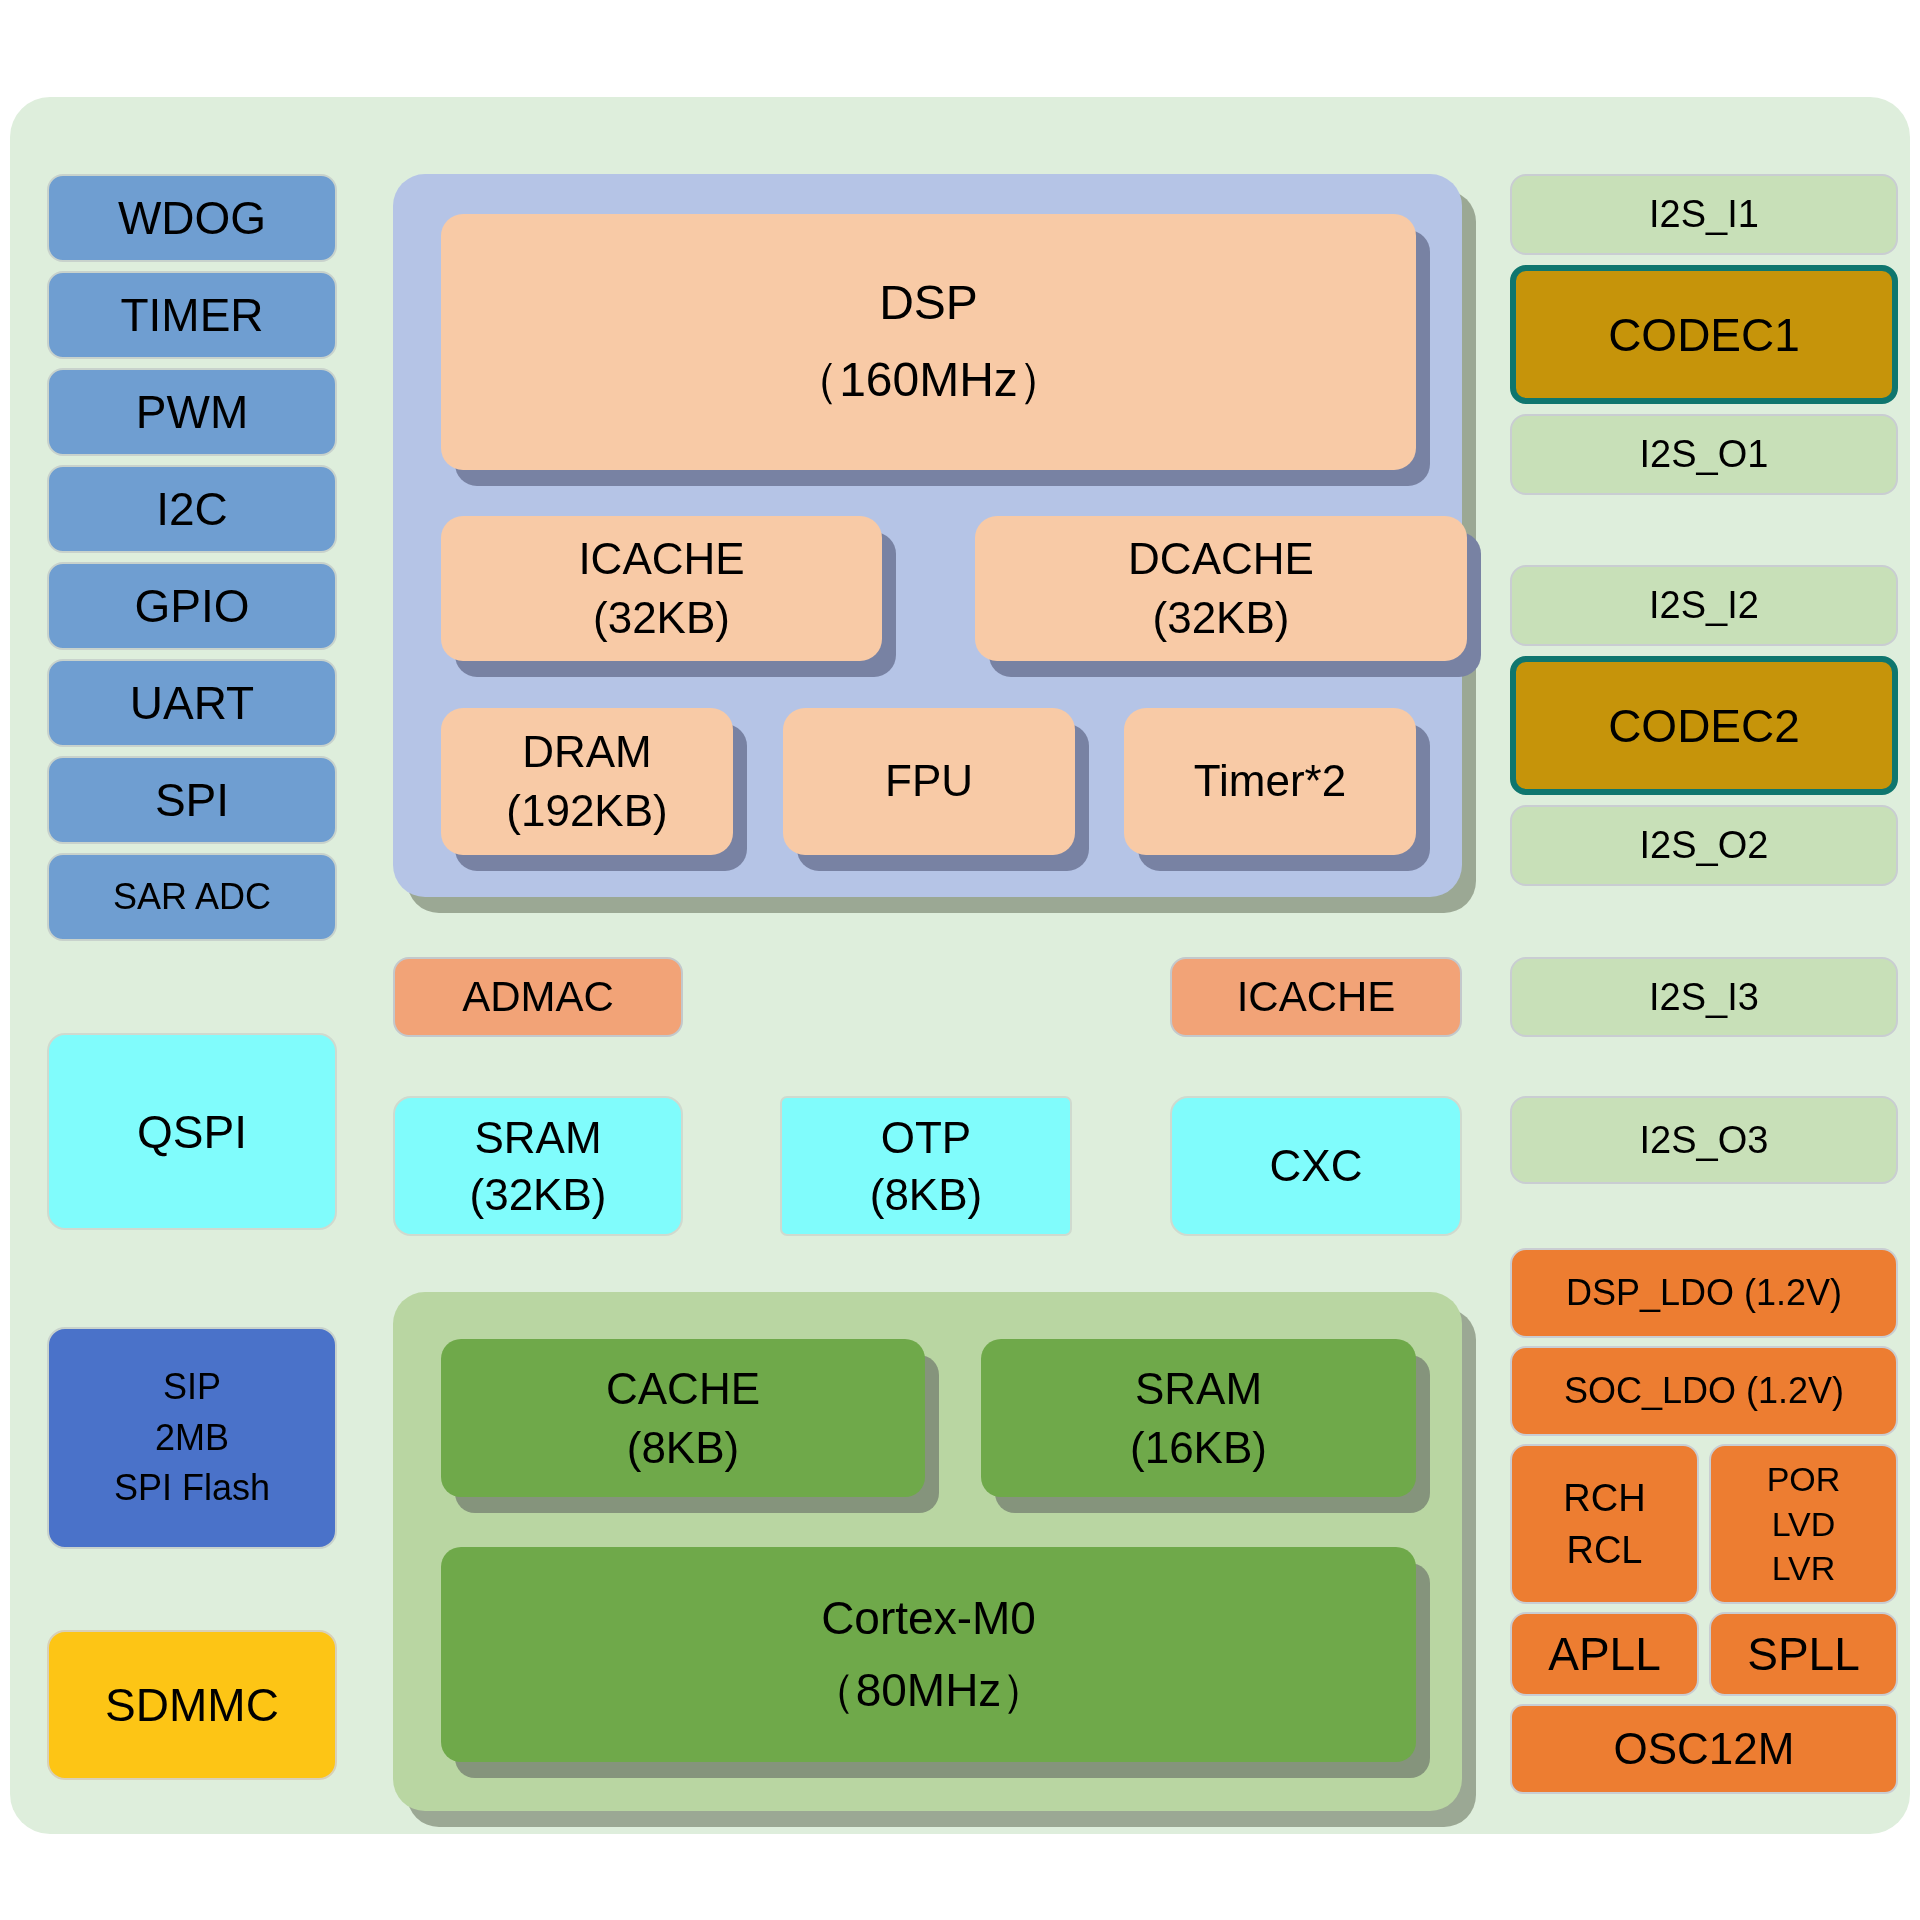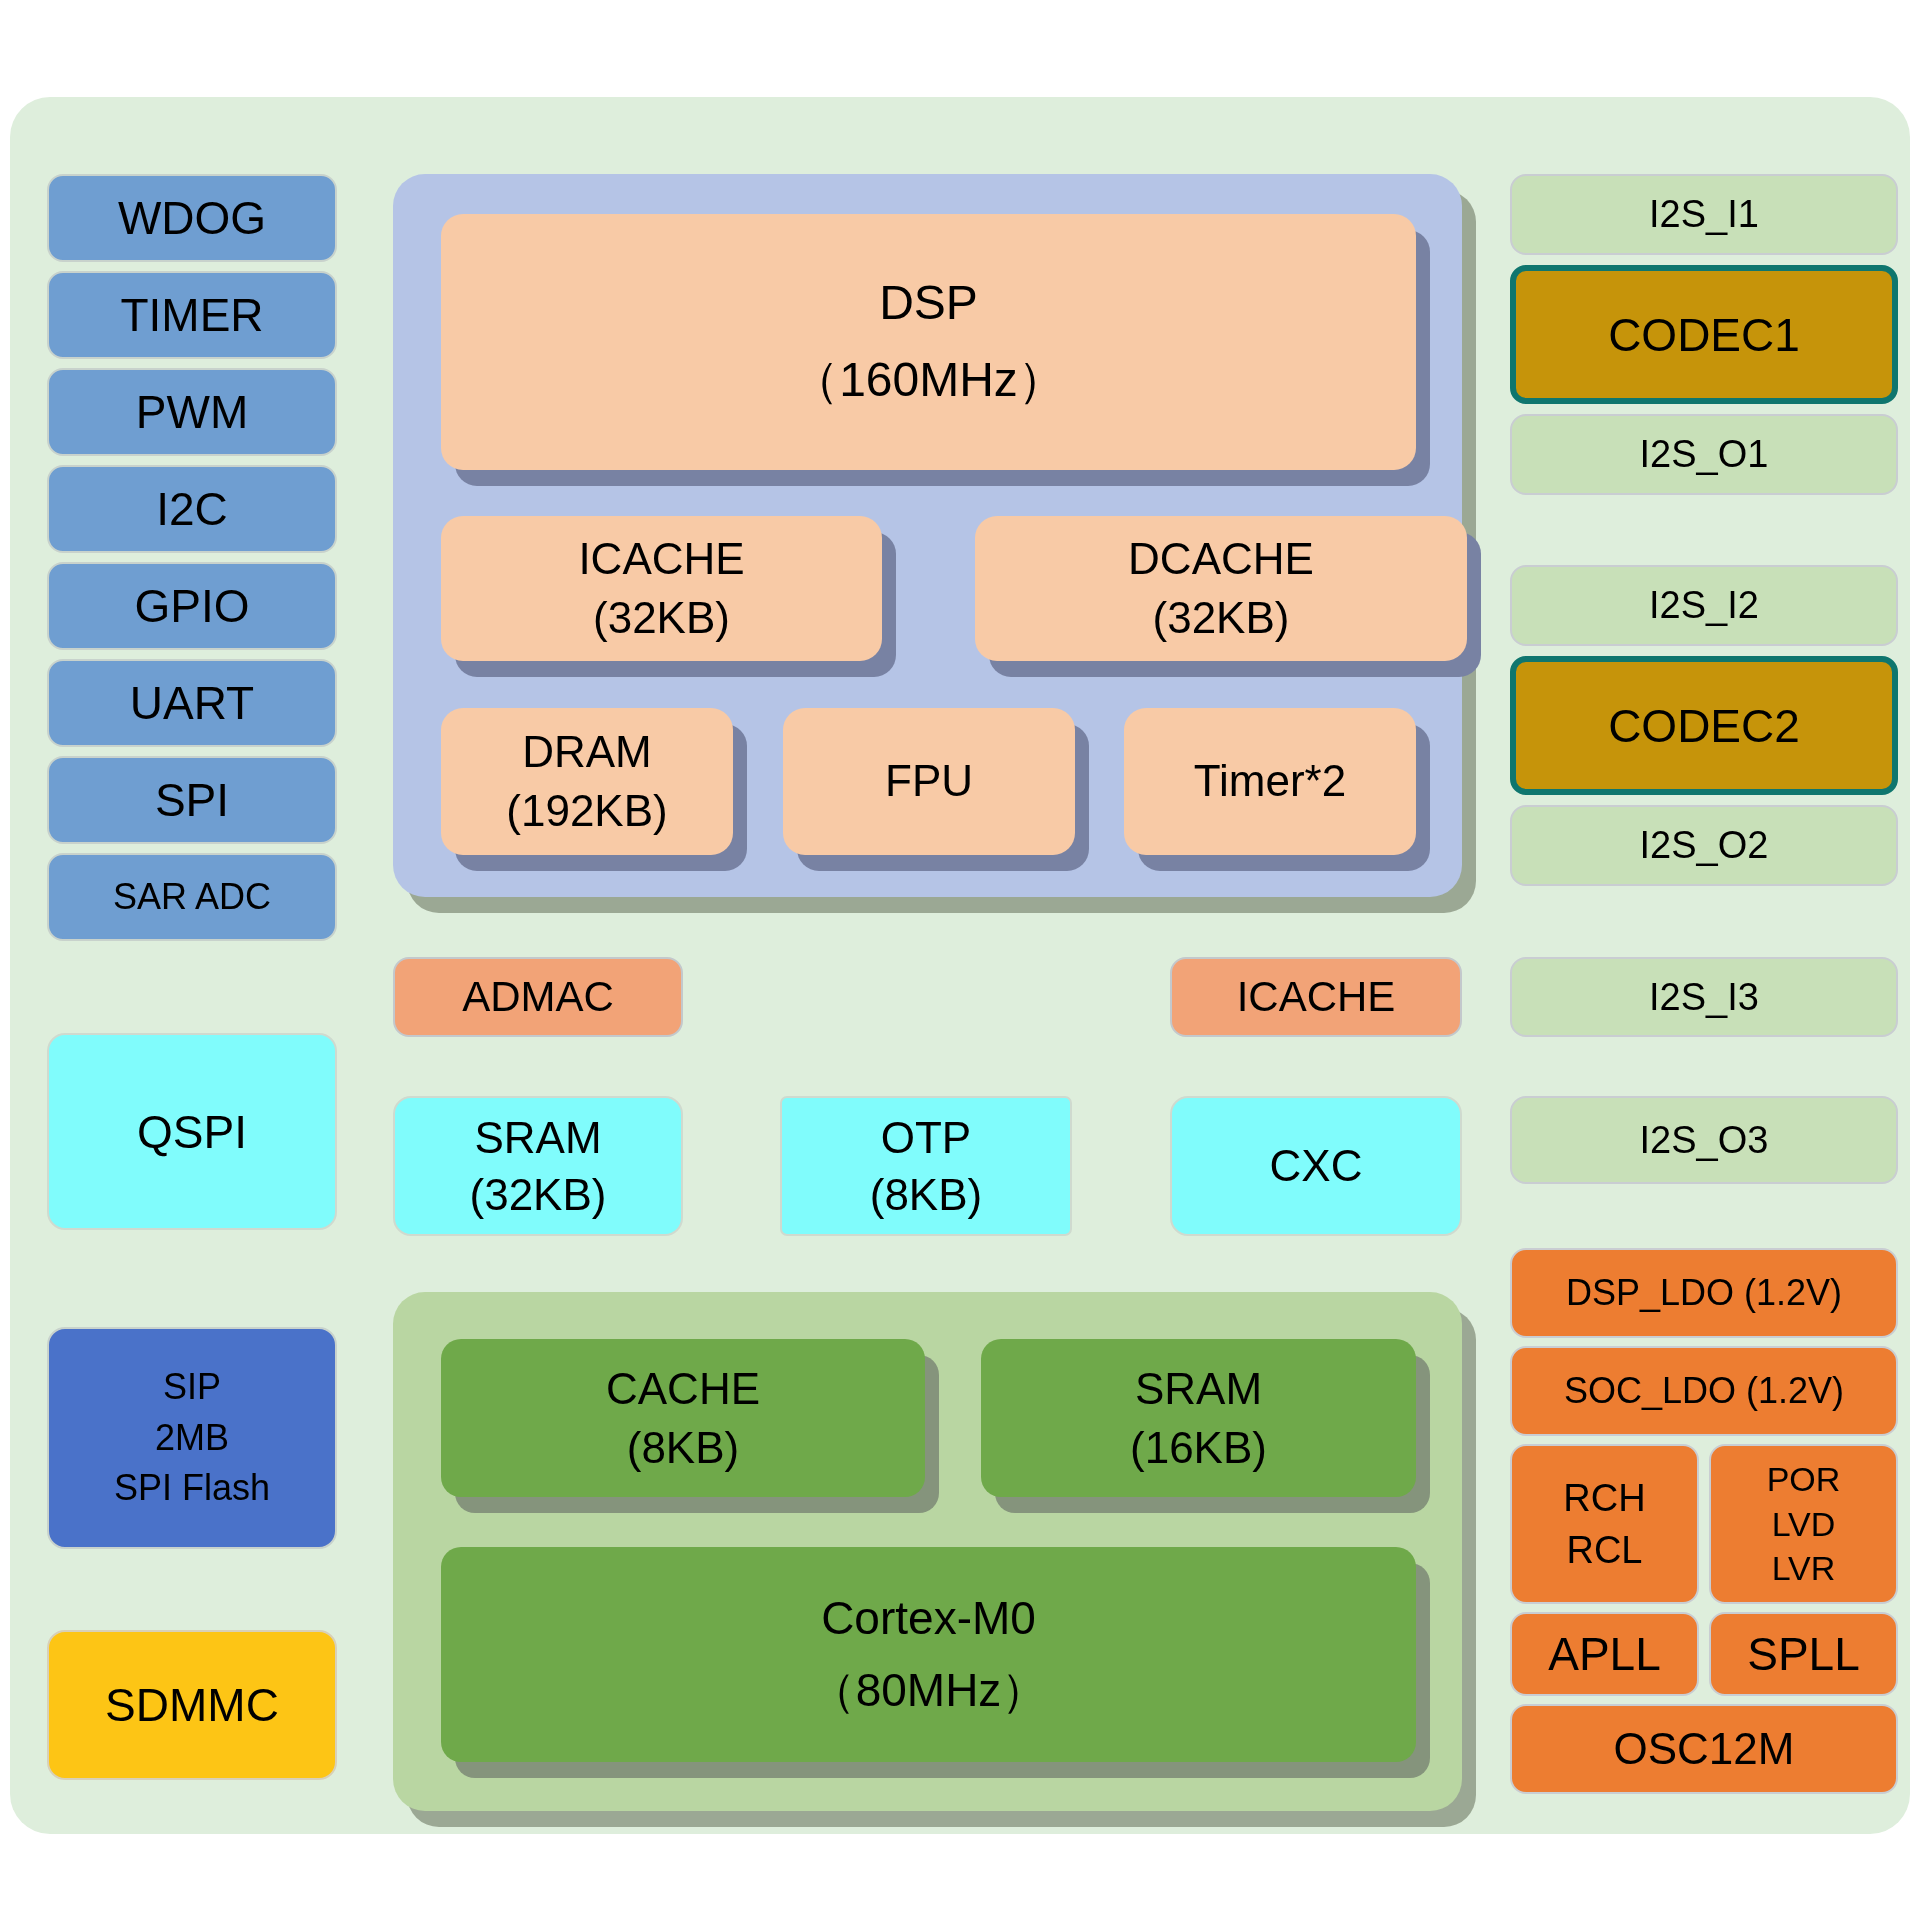--- a/index.html
+++ b/index.html
@@ -129,14 +129,14 @@
     <span class="line">RCL</span>
   </div>
   <div class="box c-orange multi3" style="left:1709px;top:1444px;width:189px;height:160px;">
     <span class="line">POR</span>
     <span class="line">LVD</span>
     <span class="line">LVR</span>
   </div>
 
   <div class="box c-orange big" style="left:1510px;top:1612px;width:189px;height:84px;">APLL</div>
   <div class="box c-orange big" style="left:1709px;top:1612px;width:189px;height:84px;">SPLL</div>
-  <div class="box c-orange mid" style="left:1510px;top:1704px;width:388px;height:90px;">OSC12M</div>
+  <div class="box c-orange mid" style="left:1510px;top:1704px;width:388px;height:90px;border-radius:13px;">OSC12M</div>
 </div>
 
 </body></html>

